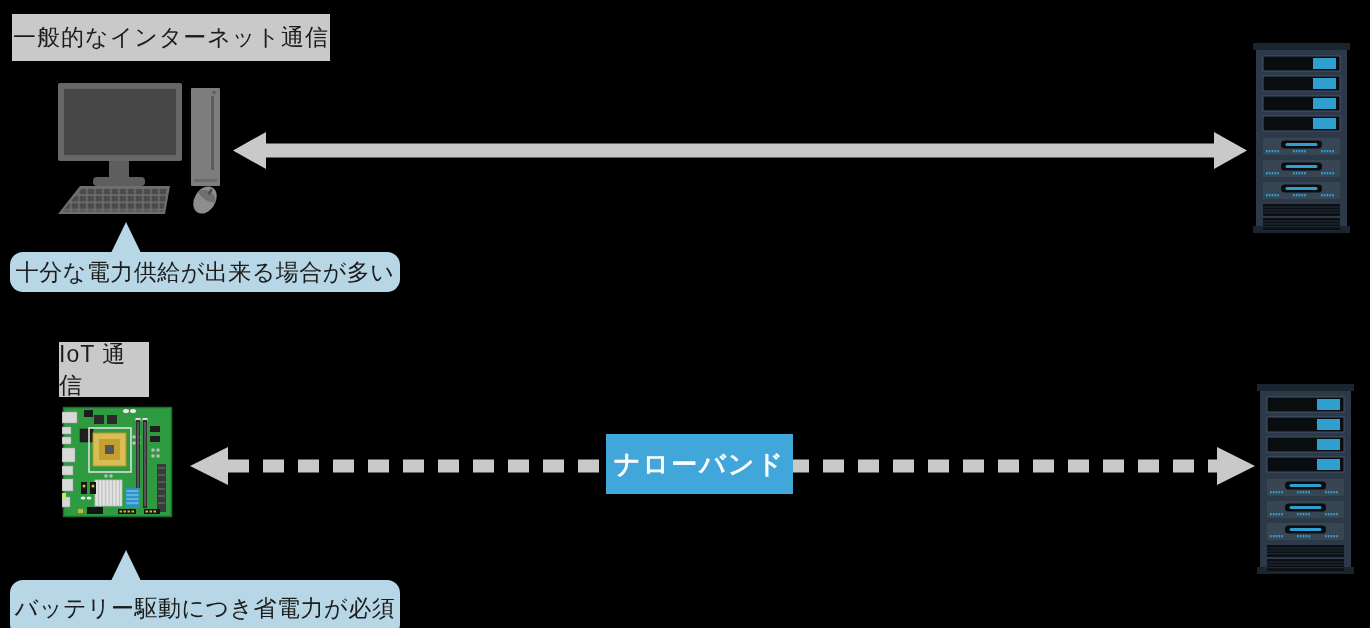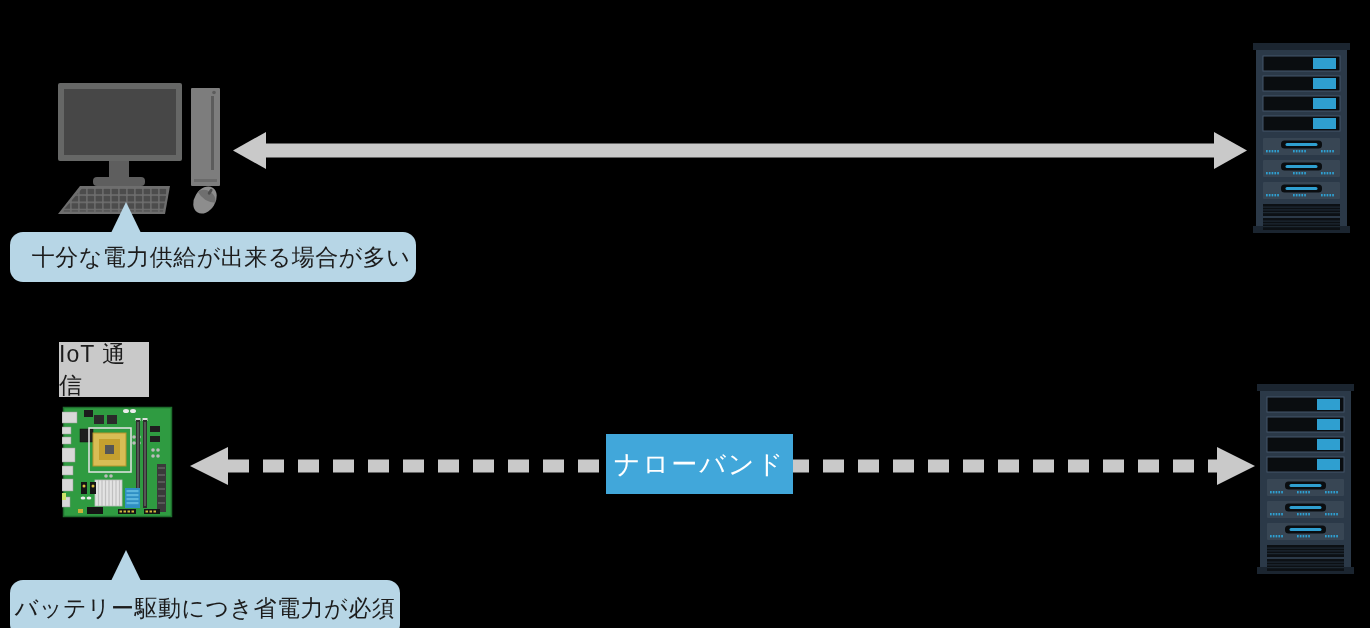--- a/index.html
+++ b/index.html
@@ -73,20 +73,23 @@
           <use href="#rk-led" y="144"></use>
         <use href="#rk-vent" y="166"></use>
         <use href="#rk-vent" y="180"></use>
       </g>
       <pattern id="kbkeys" patternUnits="userSpaceOnUse" width="8" height="7.2">
         <rect x="0.6" y="0.6" width="6.6" height="5.8" rx="0.8" fill="#4c4c4c"></rect>
       </pattern>
     </defs>
   </svg>
 
+  <div class="abs title-box" style="left:12px;top:14px;width:318px;height:47px;">
+    <span>一般的なインターネット通信</span>
+  </div>
 
   <svg class="abs" style="left:55px;top:80px;" width="170" height="142" viewBox="0 0 170 142">
     <g>
       <rect x="3" y="3" width="124" height="78" rx="2" fill="#666766"></rect>
       <rect x="9" y="9" width="112" height="66" fill="#474747"></rect>
       <rect x="54" y="81" width="20" height="16" fill="#5e5e5e"></rect>
       <rect x="38" y="97" width="52" height="9" rx="4" fill="#5e5e5e"></rect>
     </g>
     <g>
       <rect x="136" y="8" width="29" height="98" rx="1" fill="#7d7d7d"></rect>
@@ -109,21 +112,21 @@
     <polygon points="0,20.5 33,2 33,39" fill="#c9c9c9"></polygon>
     <rect x="30" y="13.5" width="954" height="14" fill="#c9c9c9"></rect>
     <polygon points="1014,20.5 981,2 981,39" fill="#c9c9c9"></polygon>
   </svg>
 
 
   <svg class="abs" style="left:1253px;top:38px;" width="97" height="200" viewBox="0 0 97 200">
     <use href="#server-rack"></use>
   </svg>
 
-  <div class="abs callout" style="left:10px;top:232px;width:390px;height:50px;padding-left:16px;">
+  <div class="abs callout" style="left:10px;top:252px;width:390px;height:40px;">
     <div class="tail"></div>
     <span>十分な電力供給が出来る場合が多い</span>
   </div>
 
   <div class="abs title-box" style="left:59px;top:342px;width:90px;height:55px;">
     <span>IoT 通信</span>
   </div>
 
   <svg class="abs" style="left:62px;top:406px;" width="111" height="112" viewBox="0 0 111 112">
     <rect x="1.5" y="1.5" width="108" height="109" fill="#2f9b41" stroke="#1e6e2d" stroke-width="1.5"></rect>
@@ -219,21 +222,21 @@
       <rect x="91.5" y="104.5" width="2.5" height="2" fill="#d3b93f"></rect>
     </g>
   </svg>
 
   <svg class="abs" style="left:190px;top:445px;" width="1065" height="42" viewBox="0 0 1065 42">
     <polygon points="0,21 38,2 38,40" fill="#c9c9c9"></polygon>
     <line x1="38" y1="21" x2="1027" y2="21" stroke="#c9c9c9" stroke-width="13" stroke-dasharray="21 14"></line>
     <polygon points="1065,21 1027,2 1027,40" fill="#c9c9c9"></polygon>
   </svg>
 
-  <div class="abs band-label" style="left:606px;top:434px;width:187px;height:60px;">
+  <div class="abs band-label" style="left:606px;top:434px;width:187px;height:60px;font-weight:bold;">
     <span>ナローバンド</span>
   </div>
 
   <svg class="abs" style="left:1257px;top:379px;" width="97" height="200" viewBox="0 0 97 200">
     <use href="#server-rack"></use>
   </svg>
 
   <div class="abs callout" style="left:10px;top:580px;width:390px;height:57px;">
     <div class="tail"></div>
     <span>バッテリー駆動につき省電力が必須</span>

